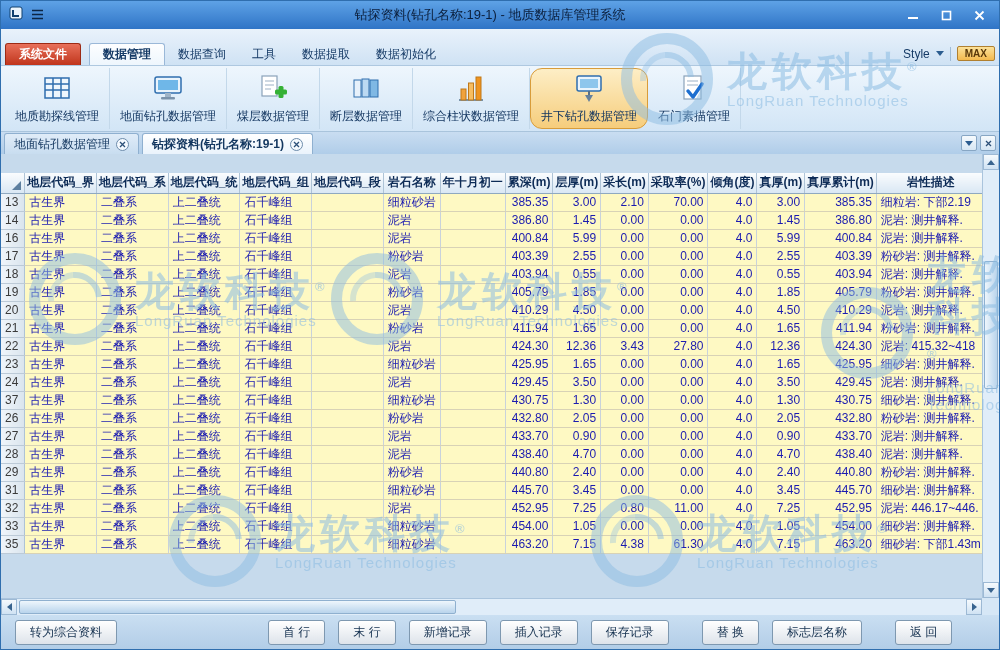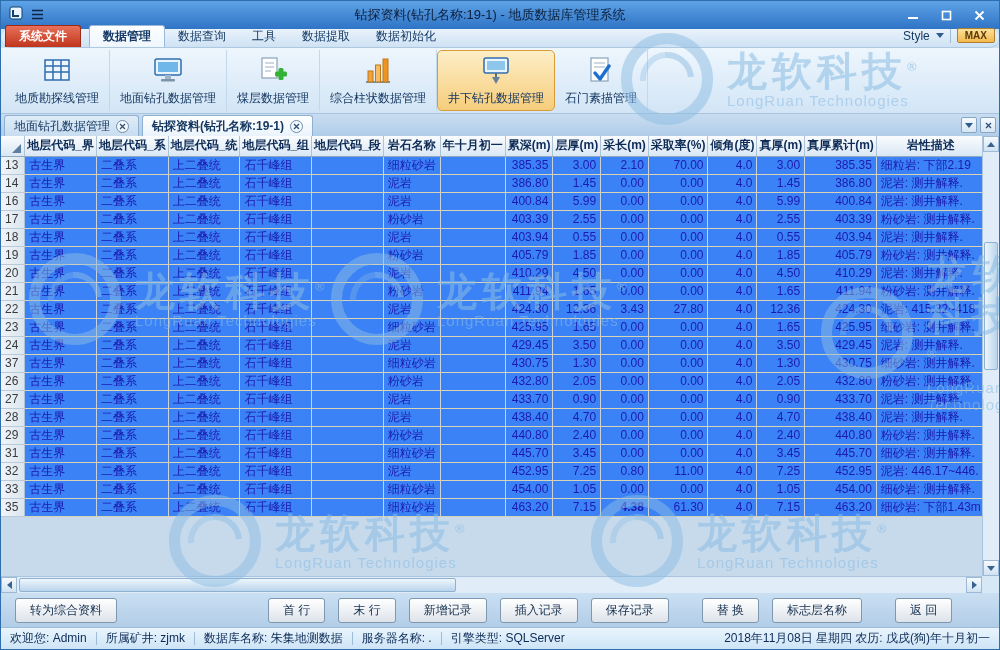--- a/index.html
+++ b/index.html
@@ -7,46 +7,46 @@
   .app{position:relative;width:1000px;height:650px;display:flex;flex-direction:column;background:#cfe2f4;border:1px solid #2f6eae;}
 
   
   .titlebar{height:28px;background:linear-gradient(#5ea2e6,#2f74c6);display:flex;align-items:center;padding:0 8px;flex:0 0 auto;}
   .tb-left{display:flex;align-items:center;gap:8px;width:70px;}
   .tb-title{flex:1;text-align:center;font-size:13px;color:#0b1f3c;white-space:nowrap;overflow:hidden;}
   .tb-controls{display:flex;gap:10px;width:90px;justify-content:flex-end;}
   .tb-btn{width:26px;height:18px;display:flex;align-items:center;justify-content:center;cursor:default;}
 
   
-  .menubar{height:19px;background:linear-gradient(#e9f2fb,#cfe2f4);display:flex;align-items:flex-end;padding:0 4px;border-bottom:1px solid #aec8e0;flex:0 0 auto;border-radius:10px;}
+  .menubar{height:37px;background:linear-gradient(#e9f2fb,#cfe2f4);display:flex;align-items:flex-end;padding:0 4px;border-bottom:1px solid #aec8e0;flex:0 0 auto;}
   .sysbtn{height:22px;padding:0 13px;background:linear-gradient(#e8705a,#c0351c);color:#fff;font-weight:bold;font-size:12px;display:flex;align-items:center;border-radius:3px 3px 0 0;margin-right:8px;border:1px solid #9c2a14;border-bottom:none;}
   .mtab{height:22px;padding:0 13px;font-size:12px;color:#153a66;display:flex;align-items:center;}
   .mtab.active{background:linear-gradient(#fdfeff,#eef6fd);border:1px solid #9ab8d8;border-bottom:none;border-radius:3px 3px 0 0;font-weight:bold;}
   .style-area{margin-left:auto;display:flex;align-items:center;gap:6px;padding-bottom:4px;font-size:12px;color:#153a66;}
   .tri-down{width:0;height:0;border-left:4px solid transparent;border-right:4px solid transparent;border-top:5px solid #2c5d90;}
   .mini-sep{width:1px;height:14px;background:#9fbcd6;}
   .max-badge{border:1px solid #b08030;background:linear-gradient(#fce29a,#f3b94e);font-size:10px;font-weight:bold;padding:1px 7px;color:#59380a;border-radius:2px;}
 
   
   .ribbon{height:66px;background:linear-gradient(#eef6fd,#d2e5f6);display:flex;align-items:stretch;padding:2px 4px;border-bottom:1px solid #a9c4dc;flex:0 0 auto;}
   .rbtn{display:flex;flex-direction:column;align-items:center;justify-content:center;gap:2px;font-size:12px;color:#10335e;border-right:1px solid #c3d8ea;padding:2px 10px;text-align:right;white-space:nowrap;}
-  .rbtn.active{background:linear-gradient(#fdeec6,#f6cd7c);border:1px solid #d89c3a;border-radius:5px;}
+  .rbtn.active{background:linear-gradient(#fdeec6,#f6cd7c);border:1px solid #d89c3a;border-radius:12px;}
 
   
   .doctabs{height:22px;background:linear-gradient(#c9ddf1,#b0cde9);display:flex;align-items:flex-end;padding:0 3px;gap:3px;flex:0 0 auto;}
   .dtab{height:21px;display:flex;align-items:center;gap:6px;padding:0 9px;font-size:12px;color:#12365f;background:linear-gradient(#e0ecf8,#c8ddf0);border:1px solid #8fb0d0;border-bottom:none;border-radius:3px 3px 0 0;white-space:nowrap;}
   .dtab.active{background:linear-gradient(#ffffff,#eaf3fc);font-weight:bold;}
   .dtab-close{width:13px;height:13px;border:1px solid #6d8cab;border-radius:50%;display:flex;align-items:center;justify-content:center;background:#f4f9fe;}
   .doctabs-right{margin-left:auto;display:flex;gap:3px;align-items:center;padding-bottom:3px;}
   .dt-tool{width:16px;height:16px;border:1px solid #87a6c4;background:linear-gradient(#f6fafd,#d6e6f4);display:flex;align-items:center;justify-content:center;border-radius:2px;}
 
   
   .grid-area{position:relative;flex:1 1 auto;background:#c6daec;overflow:hidden;}
   .grid-clip{position:absolute;left:0;top:0;right:17px;bottom:17px;overflow:hidden;}
-  table{border-collapse:collapse;table-layout:fixed;background:#3b82f6;}
+  table{border-collapse:collapse;table-layout:fixed;background:#fef9c3;margin-top:19px;}
   th{height:20px;background:linear-gradient(#fafcfe,#d9e7f4);color:#0d2b56;font-weight:bold;font-size:12px;border-right:1px solid #aec3d6;border-bottom:1px solid #8fa9c0;white-space:nowrap;overflow:hidden;padding:0 2px;text-align:center;}
   td{height:18px;line-height:17px;font-size:12px;color:#1b1bb0;padding:0 4px;white-space:nowrap;overflow:hidden;border-right:1px solid #c9d2db;border-bottom:1px solid #d8d2b6;}
   td.rowno{background:linear-gradient(to right,#f0f5fa,#dae5ee);color:#3a3a3a;border-right:1px solid #aec3d6;border-bottom:1px solid #bccad7;text-align:right;padding-right:6px;}
   th.rowno{background:linear-gradient(#fafcfe,#d9e7f4);position:relative;}
   .corner-tri{position:absolute;right:3px;bottom:3px;width:0;height:0;border-left:9px solid transparent;border-bottom:9px solid #5d7f9f;}
 
   
   .vscroll{position:absolute;top:0;right:0;bottom:17px;width:17px;background:#e0edf9;border-left:1px solid #aac4dd;display:flex;flex-direction:column;}
   .hscroll{position:absolute;left:0;right:17px;bottom:0;height:17px;background:#e0edf9;border-top:1px solid #aac4dd;display:flex;}
   .sb-btn{flex:0 0 16px;background:linear-gradient(#f6fafd,#cfe2f3);border:1px solid #9db9d4;display:flex;align-items:center;justify-content:center;}
@@ -154,20 +154,28 @@
     <div class="rbtn">
       <span><svg width="30" height="30" viewBox="0 0 30 30">
             <rect x="4" y="3" width="15" height="20" fill="#ffffff" stroke="#8aa2ba" stroke-width="1.2"></rect>
             <path d="M7 8h9M7 12h9M7 16h6" stroke="#9db2c6" stroke-width="1.2"></path>
             <g fill="#35b135">
               <rect x="17" y="16.5" width="12" height="5" rx="1.5"></rect>
               <rect x="20.5" y="13" width="5" height="12" rx="1.5"></rect>
             </g>
           </svg></span>
       <span>煤层数据管理</span>
+    </div>
+    <div class="rbtn">
+      <span><svg width="30" height="30" viewBox="0 0 30 30">
+            <rect x="3" y="7" width="7" height="17" fill="#e7f1fb" stroke="#2f6eae"></rect>
+            <rect x="11" y="6" width="7" height="18" fill="#bcd9f2" stroke="#2f6eae"></rect>
+            <rect x="19" y="7" width="8" height="17" fill="#7fb8e4" stroke="#2f6eae"></rect>
+          </svg></span>
+      <span>断层数据管理</span>
     </div>
     <div class="rbtn">
       <span><svg width="30" height="30" viewBox="0 0 30 30">
             <path d="M3 27h24" stroke="#55738f" stroke-width="1.5"></path>
             <rect x="5" y="16" width="5" height="11" fill="#f0a23c" stroke="#c07818"></rect>
             <rect x="12.5" y="10" width="5" height="17" fill="#f7bd60" stroke="#c07818"></rect>
             <rect x="20" y="4" width="5" height="23" fill="#ef9420" stroke="#c07818"></rect>
           </svg></span>
       <span>综合柱状数据管理</span>
     </div>
@@ -609,21 +617,21 @@
               <td class="rowno" style="text-align: right;">35</td>
               <td style="text-align: left;">古生界</td>
               <td style="text-align: left;">二叠系</td>
               <td style="text-align: left;">上二叠统</td>
               <td style="text-align: left;">石千峰组</td>
               <td style="text-align: left;"></td>
               <td style="text-align: left;">细粒砂岩</td>
               <td style="text-align: left;"></td>
               <td style="text-align: right;">463.20</td>
               <td style="text-align: right;">7.15</td>
-              <td style="text-align: right; font-weight: bold;">4.38</td>
+              <td style="text-align: right;">4.38</td>
               <td style="text-align: right;">61.30</td>
               <td style="text-align: right;">4.0</td>
               <td style="text-align: right;">7.15</td>
               <td style="text-align: right;">463.20</td>
               <td style="text-align: left;">细砂岩: 下部1.43m</td>
             </tr>
           </tbody>
         </table>
     </div>
     <div class="vscroll">
@@ -656,32 +664,20 @@
     <div class="fbtn ml-big">首  行</div>
     <div class="fbtn">末  行</div>
     <div class="fbtn">新增记录</div>
     <div class="fbtn">插入记录</div>
     <div class="fbtn">保存记录</div>
     <div class="fbtn ml-med">替  换</div>
     <div class="fbtn">标志层名称</div>
     <div class="fbtn ml-med">返  回</div>
   </div>
 
-  <div class="statusbar">
-    <span>欢迎您: Admin</span>
-    <span class="sep"></span>
-    <span>所属矿井: zjmk</span>
-    <span class="sep"></span>
-    <span>数据库名称: 朱集地测数据</span>
-    <span class="sep"></span>
-    <span>服务器名称: .</span>
-    <span class="sep"></span>
-    <span>引擎类型: SQLServer</span>
-    <span class="sb-right">2018年11月08日  星期四  农历: 戊戌(狗)年十月初一</span>
-  </div>
 
   <div class="wm-layer" id="wm-layer">
       <div class="wm" style="left: 620px; top: 32px;">
         <div class="wm-ring"></div>
         <div>
           <div class="wm-cn">龙软科技<span class="wm-r">®</span></div>
           <div class="wm-en">LongRuan Technologies</div>
         </div>
       </div>
       <div class="wm" style="left: 28px; top: 252px;">

